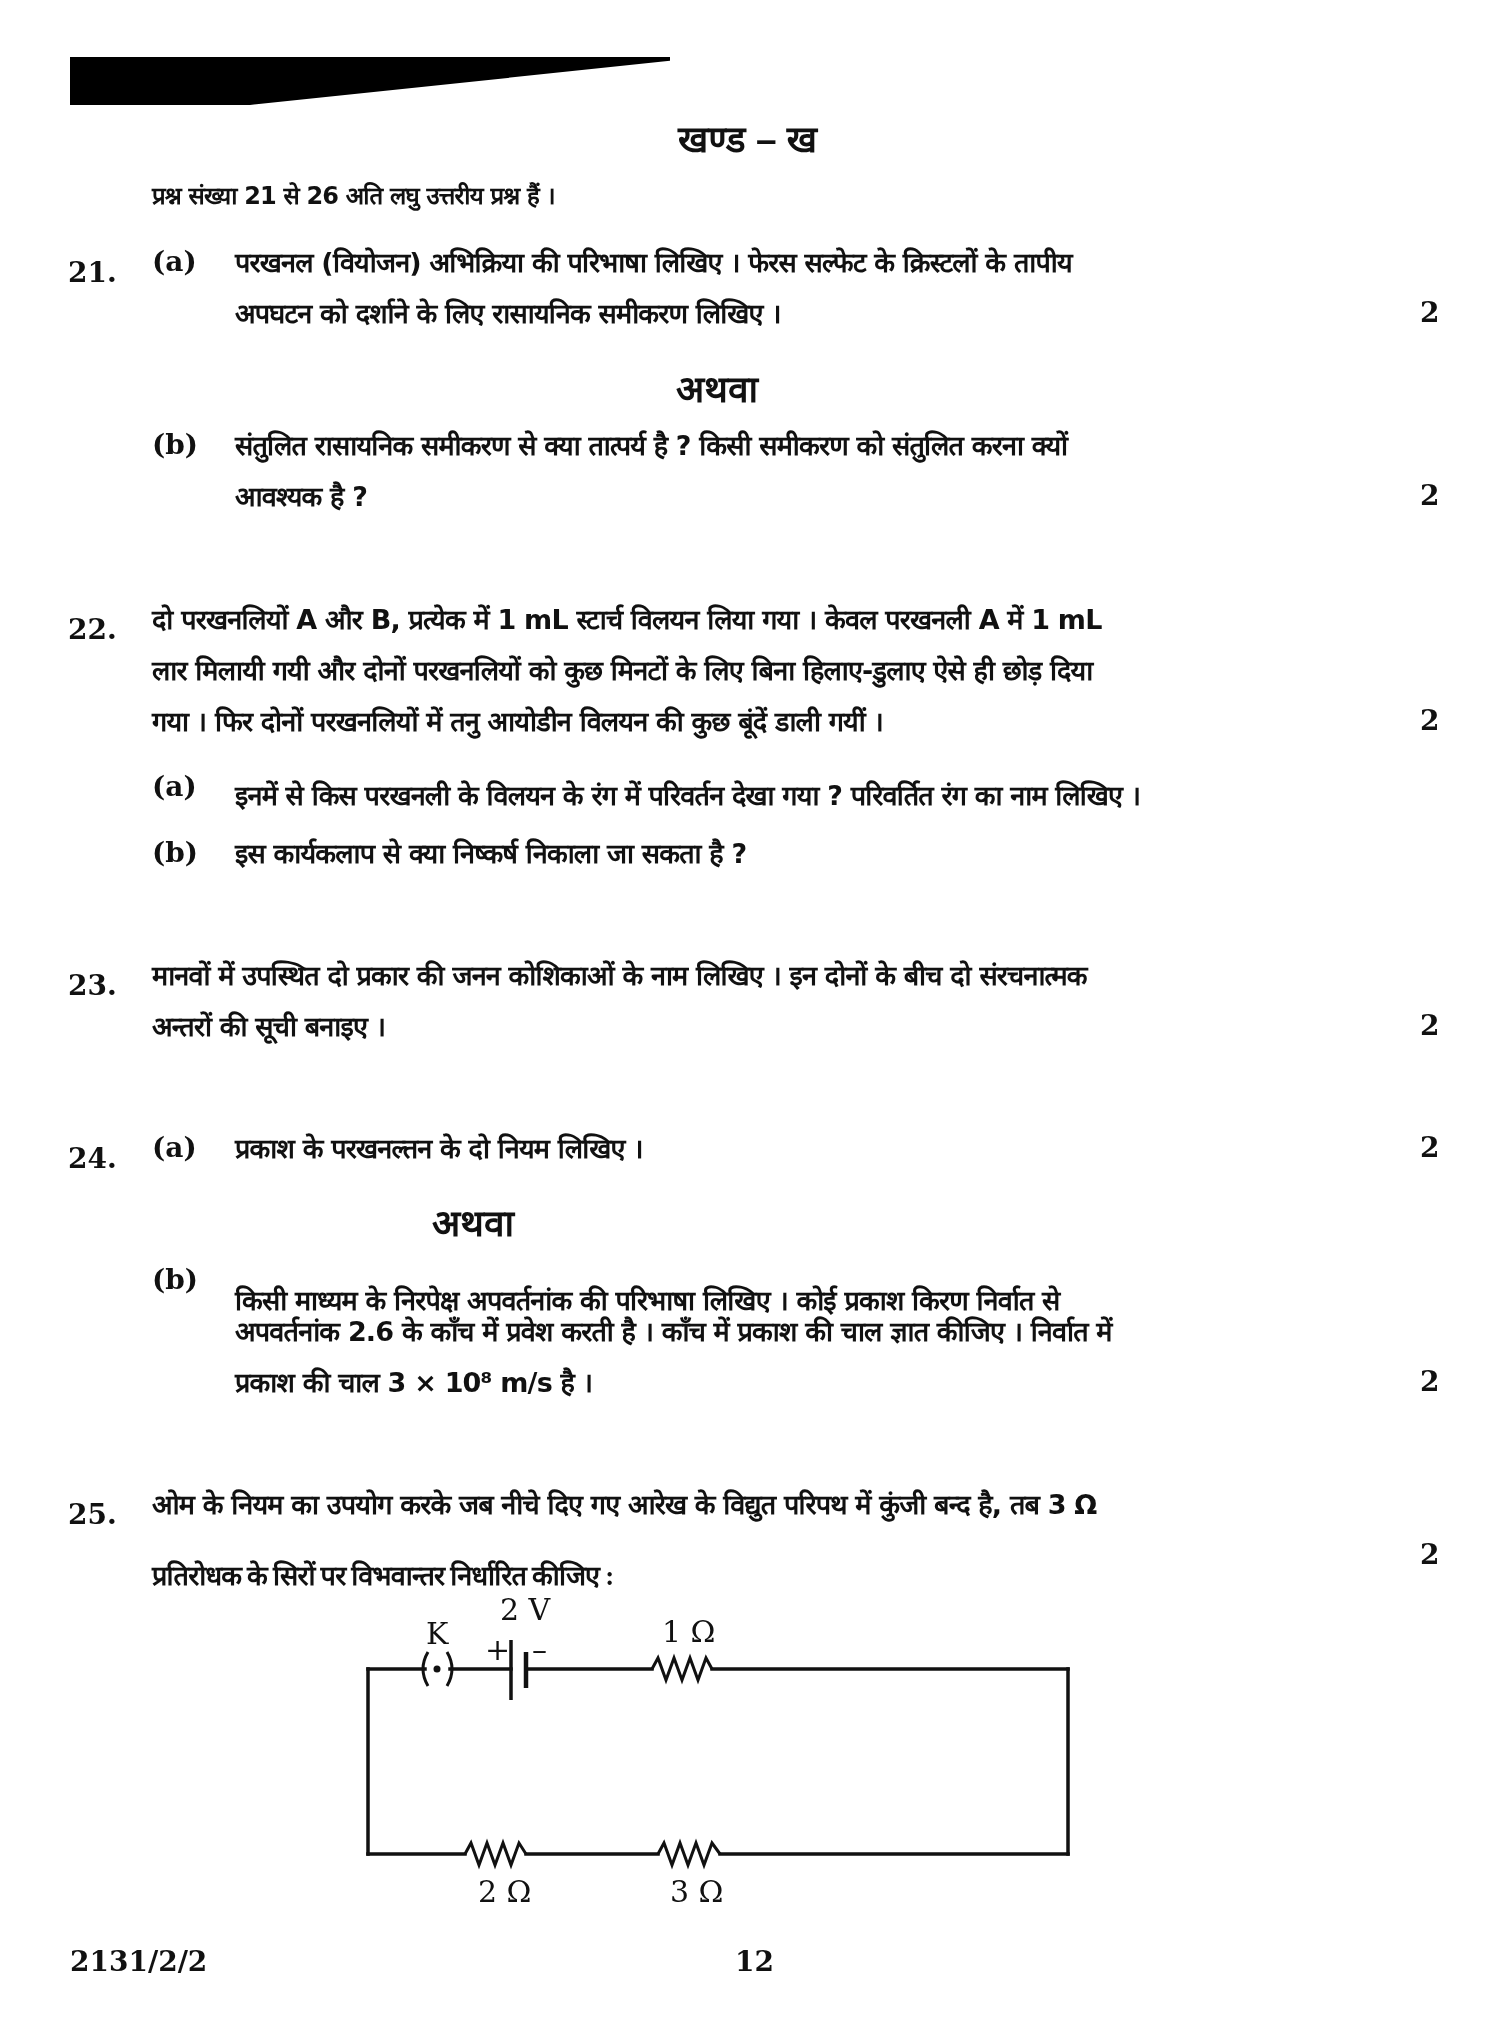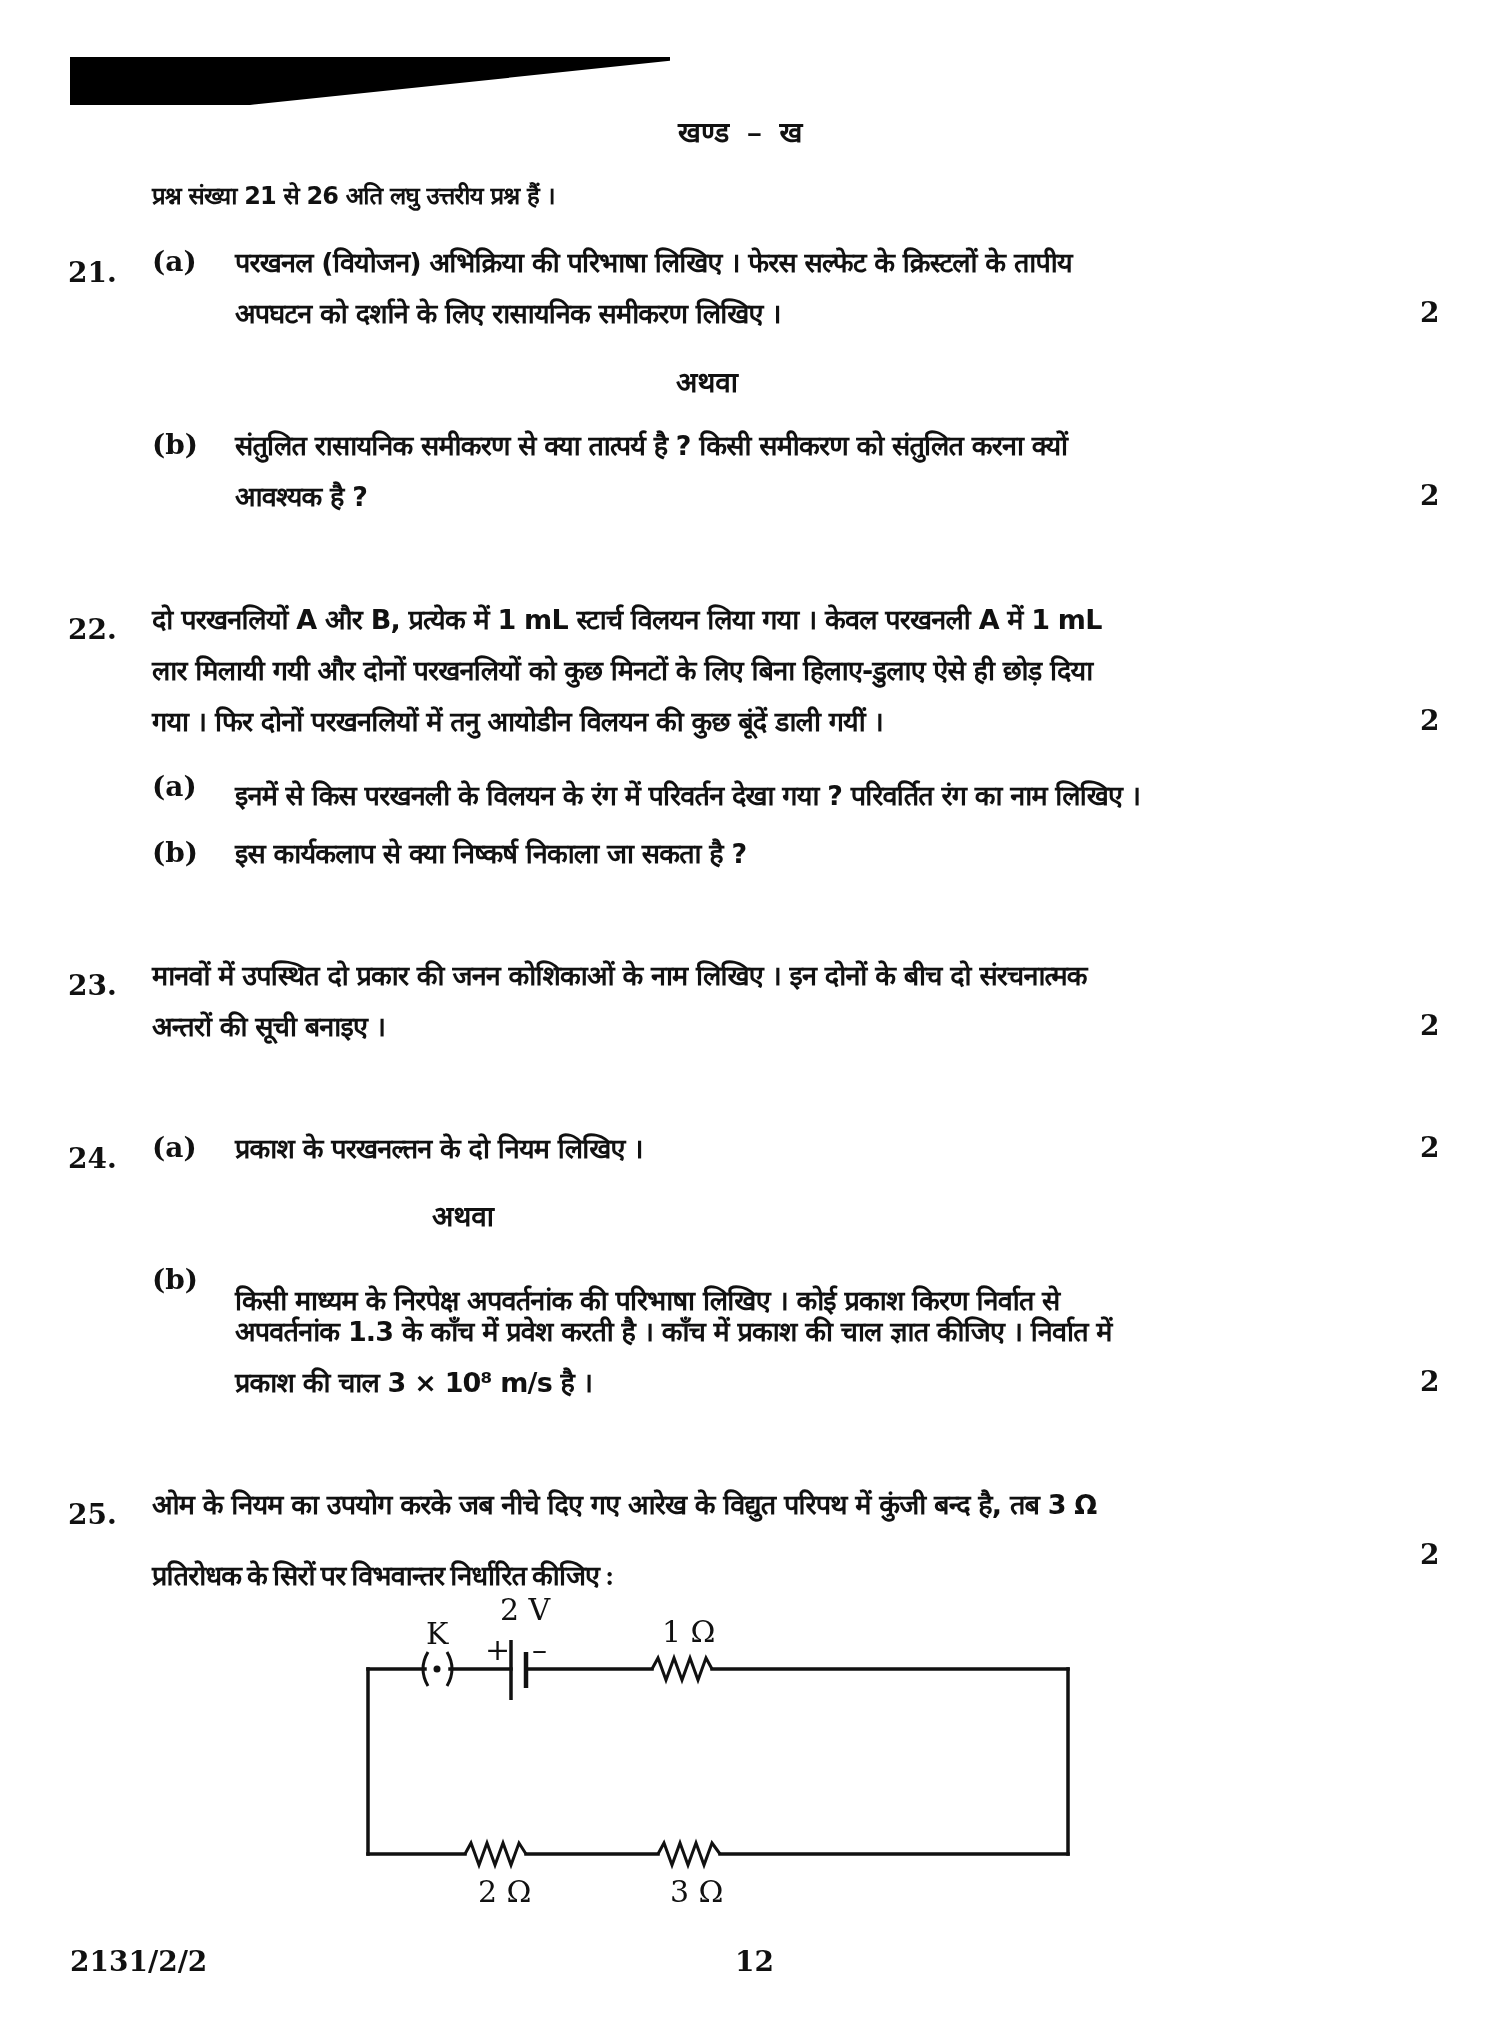--- a/index.html
+++ b/index.html
@@ -10,21 +10,21 @@
   }
   .bar {
     position: absolute; left: 70px; top: 57px; width: 600px; height: 48px;
     background: #000;
     clip-path: polygon(0 0, 100% 0, 100% 8%, 30% 100%, 0 100%);
   }
   .marks { position: absolute; left: 1420px; font-family: "DejaVu Serif", serif; font-weight: bold; font-size: 28px; }
   .qno { position: absolute; left: 68px; font-family: "DejaVu Serif", serif; font-weight: bold; font-size: 28px; margin-top: 11px; }
   .sub { position: absolute; left: 152px; font-family: "DejaVu Serif", serif; font-weight: bold; font-size: 28px; }
   .line { position: absolute; font-family: "DejaVu Sans", "Liberation Sans", sans-serif; font-weight: bold; font-size: 27px; letter-spacing: -0.8px; white-space: nowrap; }
-  .center { position: absolute; font-family: Liberation Mono, monospace; font-weight: bold; font-size: 28px; }
+  .center { position: absolute; font-family: Liberation Sans, sans-serif; font-weight: bold; font-size: 37px; }
   .circuit { position: absolute; left: 340px; top: 1580px; width: 760px; height: 340px; }
   .circuit text { font-family: "DejaVu Serif", "Liberation Serif", serif; font-size: 30px; fill: #111; }
   .footer { position: absolute; top: 1945px; font-family: "DejaVu Serif", serif; font-weight: bold; font-size: 28px; }
 </style>
 </head>
 <body>
 
 <div class="bar"></div>
 
 <div class="center" style="left:678px; top:112px;">खण्ड – ख</div>
@@ -56,21 +56,21 @@
 <div class="line" style="left:152px; top:1007px;">अन्तरों की सूची बनाइए ।</div>
 <div class="marks" style="top:1009px;">2</div>
 
 <div class="qno" style="top:1131px;">24.</div>
 <div class="sub" style="top:1131px;">(a)</div>
 <div class="line" style="left:235px; top:1129px;">प्रकाश के परखनल्तन के दो नियम लिखिए ।</div>
 <div class="marks" style="top:1131px;">2</div>
 <div class="center" style="left:432px; top:1196px;">अथवा</div>
 <div class="sub" style="top:1263px;">(b)</div>
 <div class="line" style="left:235px; top:1261px;margin-top:20px;">किसी माध्यम के निरपेक्ष अपवर्तनांक की परिभाषा लिखिए । कोई प्रकाश किरण निर्वात से</div>
-<div class="line" style="left:235px; top:1312px;">अपवर्तनांक 1.3 के काँच में प्रवेश करती है । काँच में प्रकाश की चाल ज्ञात कीजिए । निर्वात में</div>
+<div class="line" style="left:235px; top:1312px;">अपवर्तनांक 2.6 के काँच में प्रवेश करती है । काँच में प्रकाश की चाल ज्ञात कीजिए । निर्वात में</div>
 <div class="line" style="left:235px; top:1363px;">प्रकाश की चाल 3 × 10⁸ m/s है ।</div>
 <div class="marks" style="top:1365px;">2</div>
 
 <div class="qno" style="top:1487px;">25.</div>
 <div class="line" style="left:152px; top:1485px;">ओम के नियम का उपयोग करके जब नीचे दिए गए आरेख के विद्युत परिपथ में कुंजी बन्द है, तब 3 Ω</div>
 <div class="line" style="left:152px; top:1556px;font-family:Liberation Serif, serif;">प्रतिरोधक के सिरों पर विभवान्तर निर्धारित कीजिए :</div>
 <div class="marks" style="top:1538px;">2</div>
 
 <svg class="circuit" viewBox="0 0 760 340">
   <g stroke="#111" stroke-width="3.5" fill="none" stroke-linecap="square">

